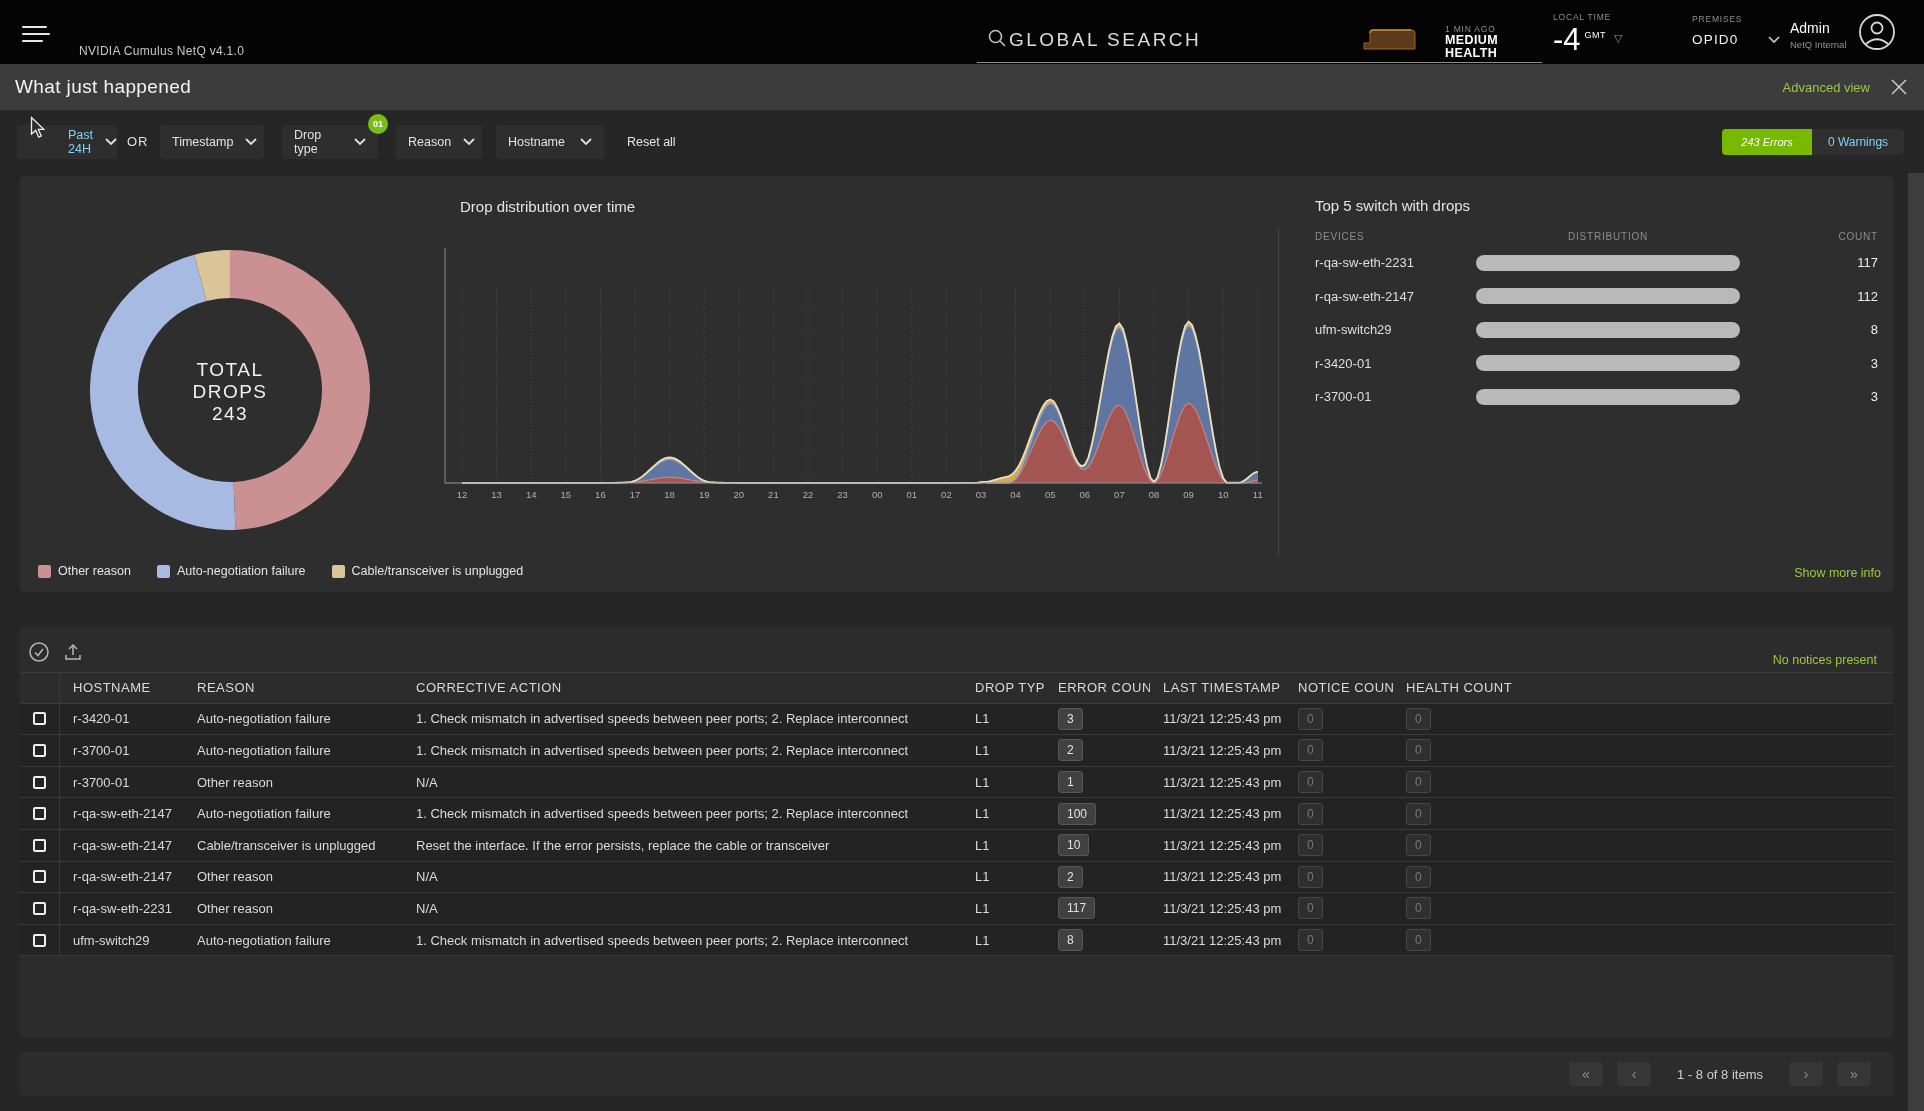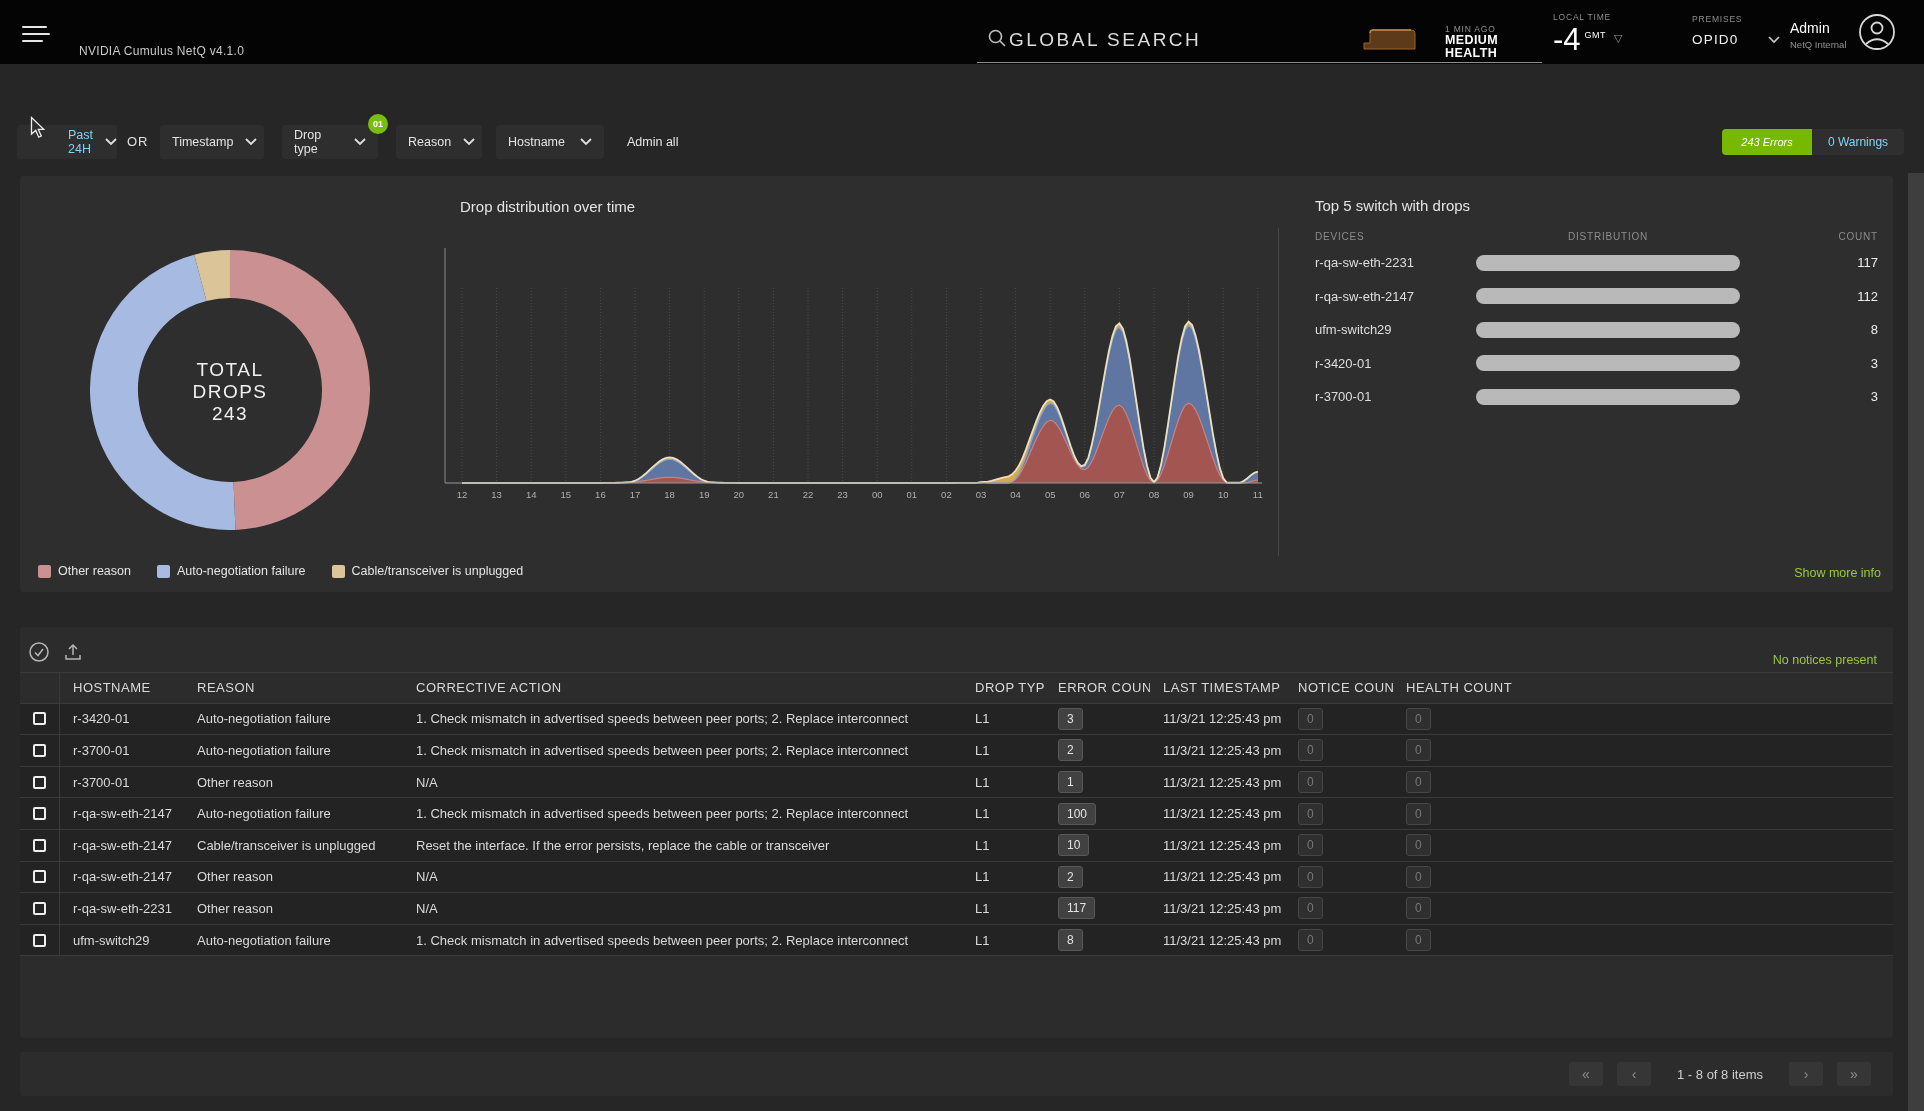--- a/index.html
+++ b/index.html
@@ -175,20 +175,32 @@
 
     <span class="avatar">
       <svg width="38" height="38" viewBox="0 0 38 38">
         <circle cx="19" cy="19" r="17" fill="none" stroke="#d8d8d8" stroke-width="1.8"></circle>
         <circle cx="19" cy="15" r="5.5" fill="none" stroke="#d8d8d8" stroke-width="1.8"></circle>
         <path d="M8,31 Q19,21.5 30,31" fill="none" stroke="#d8d8d8" stroke-width="1.8"></path>
       </svg>
     </span>
   </div>
 
+  <div class="pagebar">
+    <div class="page-title">What just happened</div>
+    <div class="pagebar-right">
+      <span class="adv-link">Advanced view</span>
+      <span class="close-x">
+        <svg width="18" height="18" viewBox="0 0 18 18">
+            <line x1="2" y1="2" x2="16" y2="16" stroke="#cfcfcf" stroke-width="1.4"></line>
+            <line x1="16" y1="2" x2="2" y2="16" stroke="#cfcfcf" stroke-width="1.4"></line>
+          </svg>
+      </span>
+    </div>
+  </div>
 
   <div class="filterrow">
     <div class="fbtn" style="left:17px;width:100px;">
       <span class="green-txt">Past 24H</span>
       <span class="chev">
         <svg width="12" height="8" viewBox="0 0 12 8">
             <polyline points="1,1 6,6 11,1" fill="none" stroke="#e0e0e0" stroke-width="1.8"></polyline>
           </svg>
       </span>
     </div>
@@ -221,21 +233,21 @@
         </div>
         <div class="fbtn" style="left: 496px; width: 108px;">
           <span>Hostname</span>
           <span class="chev">
             <svg width="12" height="8" viewBox="0 0 12 8">
               <polyline points="1,1 6,6 11,1" fill="none" stroke="#e0e0e0" stroke-width="1.8"></polyline>
             </svg>
           </span>
         </div>
       </div>
-    <div class="clear-all">Admin all</div>
+    <div class="clear-all">Reset all</div>
     <div class="err-badge">243 Errors</div>
     <div class="warn-badge">0 Warnings</div>
   </div>
 
   <div class="card1">
     <div class="donut-box">
       <svg id="donut-svg" width="280" height="280" viewBox="0 0 280 280">
           <path d="M 140 24 A 116 116 0 0 1 144.51817359068585 255.91197568588169" fill="none" stroke="#cb9091" stroke-width="48"></path>
           <path d="M 144.49794306579074 255.91276249049068 A 116 116 0 0 1 110.31972201487402 27.861330939208813" fill="none" stroke="#a7bbe2" stroke-width="48"></path>
           <path d="M 110.33929435677038 27.856152461467204 A 116 116 0 0 1 139.97975418077962 24.000001766781025" fill="none" stroke="#dbc498" stroke-width="48"></path>

